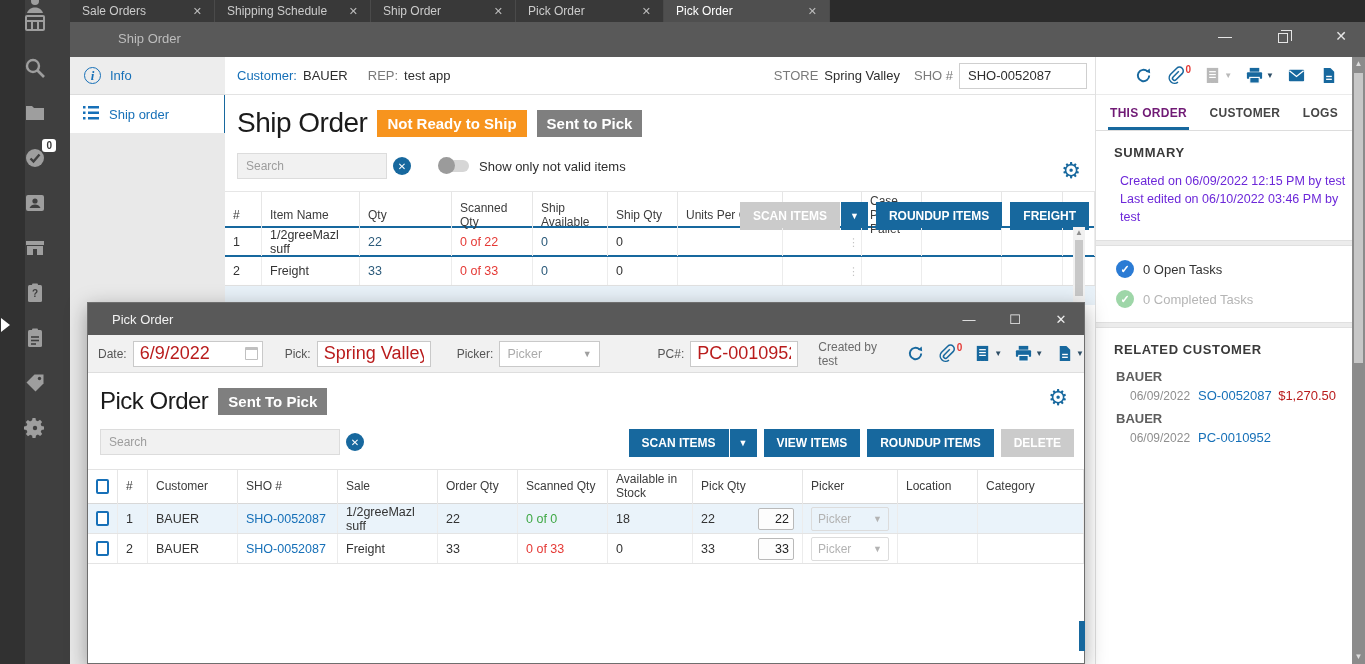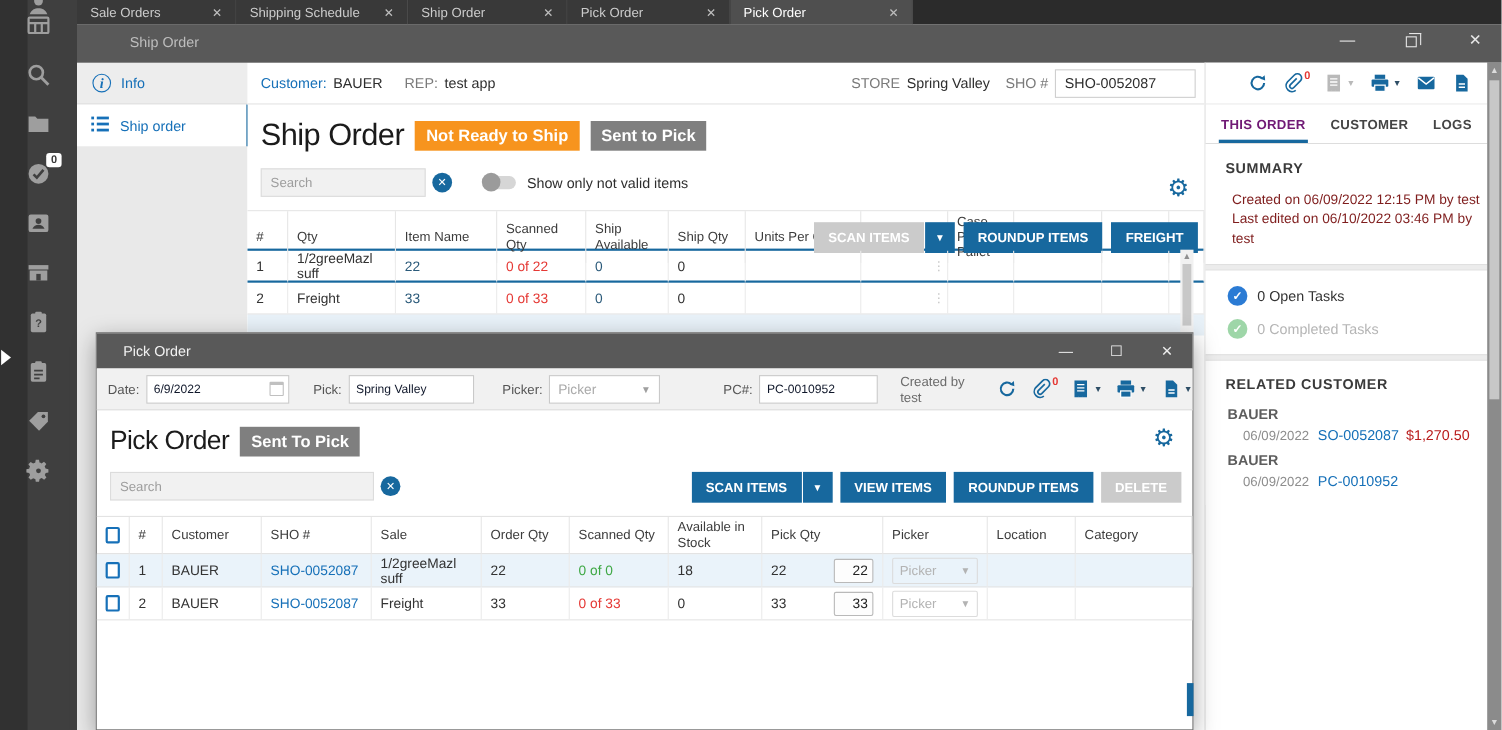--- a/index.html
+++ b/index.html
@@ -95,21 +95,21 @@
   .ic-btn .sup { color:#e53935; font-size:10px; font-weight:700; position:relative; top:-6px; left:1px; }
   .ic-btn .drop { font-size:8px; color:#2e4e66; margin-left:2px; }
   .ic-btn.gray { color:#b9b9b9; }
   .ic-btn.gray .drop { color:#b9b9b9; }
   .rp-tabs { height:36px; display:flex; align-items:stretch; padding:0 12px; border-bottom:1px solid #dddddd; justify-content:space-between; }
   .rp-tab { font-size:12px; font-weight:700; color:#454545; display:flex; align-items:center; padding:0 2px; letter-spacing:0.3px; position:relative; }
   .rp-tab.active { color:#701a75; }
   .rp-tab.active:after { content:""; position:absolute; left:0; right:0; bottom:0; height:3px; background:#17689e; }
   .rp-card { padding:14px 0 14px 18px; background:#fff; }
   .rp-h { font-size:13px; font-weight:700; color:#3a3a3a; letter-spacing:0.6px; margin-bottom:12px; }
-  .rp-line { font-size:12.5px; color:#7f1d1d; margin-left:6px; line-height:1.45; }
+  .rp-line { font-size:12.5px; color:#6d28d9; margin-left:6px; line-height:1.45; }
   .rp-gap { height:6px; background:#ececec; border-top:1px solid #e0e0e0; border-bottom:1px solid #e0e0e0; }
   .task-row { display:flex; align-items:center; gap:9px; margin:0 0 12px 2px; }
   .task-row:last-child { margin-bottom:0; }
   .task-ic { width:18px; height:18px; border-radius:50%; color:#fff; font-size:11px; display:flex; align-items:center; justify-content:center; font-weight:700; }
   .task-ic.blue { background:#2b7bd4; }
   .task-ic.green { background:#9ed6a8; }
   .task-txt { font-size:13px; color:#333; }
   .task-txt.muted { color:#b5b5b5; }
   .rd-cust { font-size:13px; font-weight:700; color:#5d5d5d; margin:8px 0 4px 2px; }
   .rd-row { display:flex; align-items:center; font-size:13px; margin-left:16px; padding-right:16px; }
@@ -122,21 +122,21 @@
   #win-scroll .thumb { position:absolute; left:2px; top:16px; width:9px; height:290px; background:#c7c7c7; }
   #win-scroll .arr.bottom { position:absolute; bottom:0; left:0; right:0; }
 
   
   #modal { left:87px; top:302px; width:998px; height:362px; background:#fff; border:1px solid #6e6e6e; box-shadow:0 6px 20px rgba(0,0,0,0.35); z-index:10; }
   .m-titlebar { height:32px; background:#595959; display:flex; align-items:center; }
   .m-title { color:#f2f2f2; font-size:13px; margin-left:24px; }
   .m-ctls { margin-left:auto; display:flex; }
   .m-ctl { width:46px; text-align:center; color:#eee; font-size:13px; }
   .m-fields { height:38px; background:#f1f1f1; border-bottom:1px solid #dedede; display:flex; align-items:center; padding-left:10px; font-size:12px; color:#555; gap:6px; }
-  .f-input { height:26px; border:1px solid #c9c9c9; background:#fff; font-size:11px; color:#0f172a; padding:0 6px; font-family:"Liberation Sans",sans-serif; }
+  .f-input { height:26px; border:1px solid #c9c9c9; background:#fff; font-size:18px; color:#b91c1c; padding:0 6px; font-family:"Liberation Sans",sans-serif; }
   .f-wrap { position:relative; display:flex; align-items:center; }
   .cal-ic { position:absolute; right:5px; width:13px; height:13px; border:1px solid #c0c0c0; border-top:3px solid #c0c0c0; border-radius:1px; }
   .f-select { width:112px; height:26px; border:1px solid #c9c9c9; background:#fff; display:flex; align-items:center; justify-content:space-between; padding:0 7px; color:#ababab; font-size:12.5px; }
   .f-select .drop { color:#9f9f9f; font-size:9px; }
   .created-by { color:#6b6b6b; margin:0 4px 0 14px; }
   .m-icons { display:flex; align-items:center; gap:12px; margin-left:6px; }
   .m-head { display:flex; align-items:center; gap:10px; padding:14px 0 0 12px; }
   .h2 { font-size:24px; color:#1b1b1b; font-weight:400; letter-spacing:-0.5px; }
   #po-gear { right:16px; top:84px; }
   .m-searchrow { display:flex; align-items:center; margin:14px 0 0 12px; }
@@ -317,22 +317,22 @@
       <span class="btn disabled">SCAN ITEMS</span>
       <span class="btn blue caret">▼</span>
     </span>
     <span class="btn blue">ROUNDUP ITEMS</span>
     <span class="btn blue">FREIGHT</span>
   </div>
 
   <div id="so-table">
     <div class="grid-row hdr">
       <span class="th">#</span>
+      <span class="th">Item Name</span>
       <span class="th">Qty</span>
-      <span class="th">Item Name</span>
       <span class="th">Scanned Qty</span>
       <span class="th">Ship Available</span>
       <span class="th">Ship Qty</span>
       <span class="th">Units Per Case</span>
       <span class="th">Num. of Cases</span>
       <span class="th">Case Per Pallet</span>
       <span class="th">Num. of Pallets</span>
       <span class="th">Landed Cost</span>
       <span class="th">L</span>
     </div>

